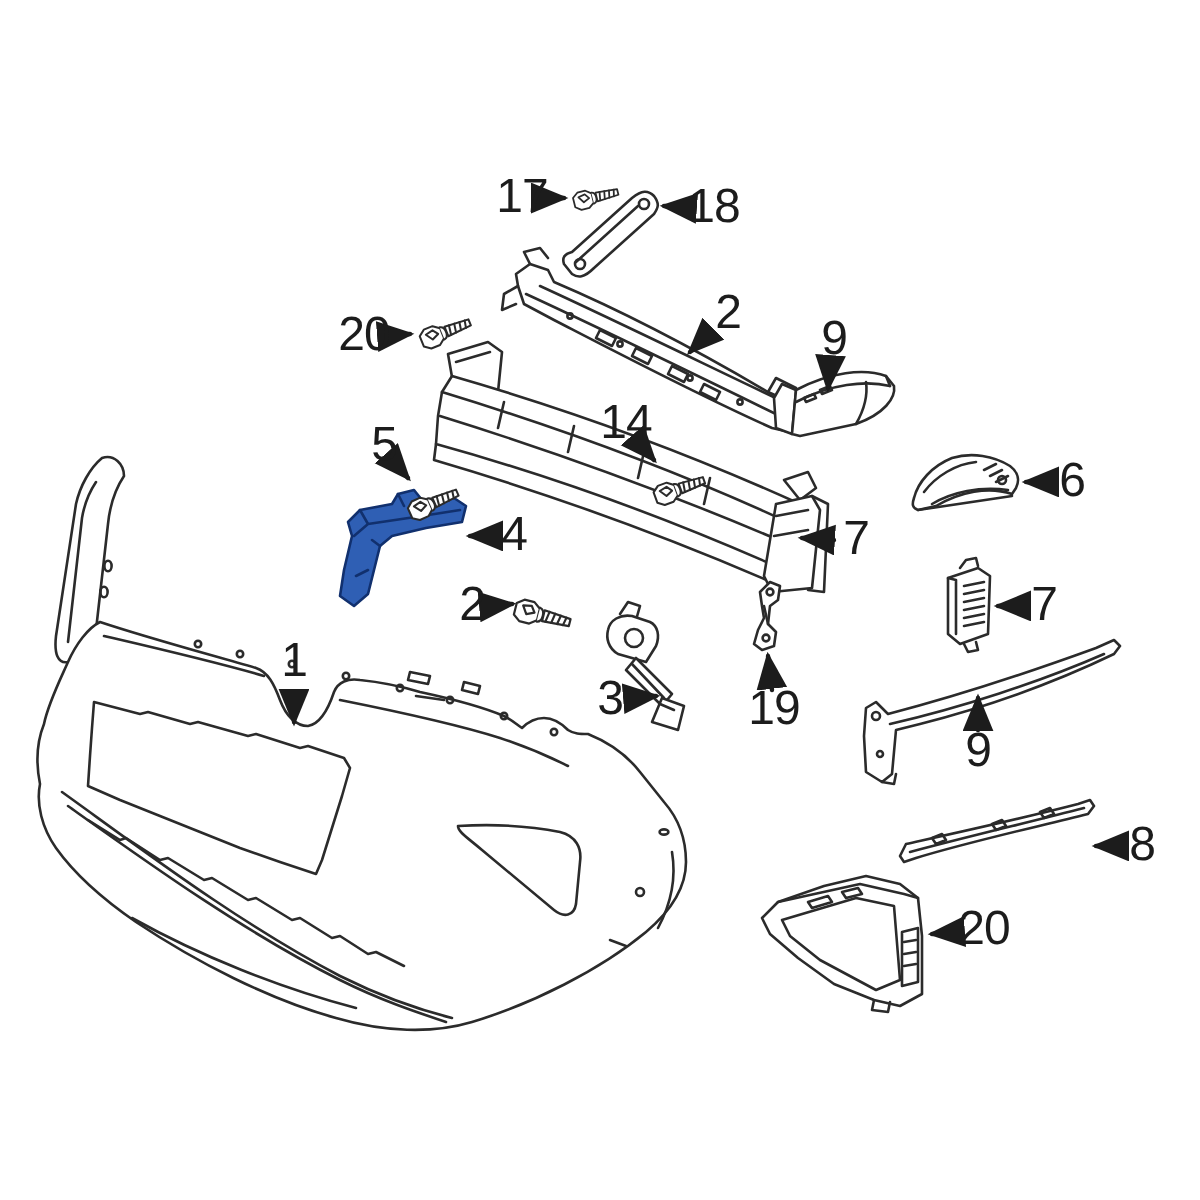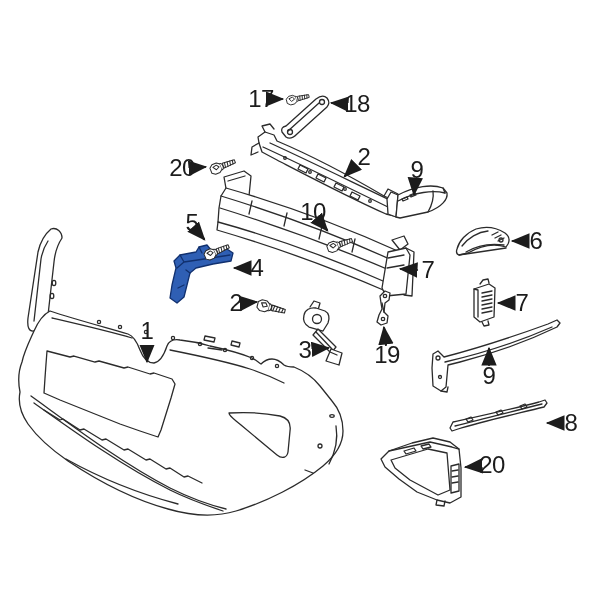--- a/index.html
+++ b/index.html
@@ -236,19 +236,19 @@
   <div class="callout co-4"><span>4</span></div>
   <div class="callout co-5"><span>5</span></div>
   <div class="callout co-6"><span>6</span></div>
   <div class="callout co-7"><span>7</span></div>
   <div class="callout co-8"><span>8</span></div>
   <div class="callout co-9"><span>9</span></div>
   <div class="callout co-10"><span>7</span></div>
   <div class="callout co-11"><span>20</span></div>
   <div class="callout co-12"><span>19</span></div>
   <div class="callout co-13"><span>2</span></div>
-  <div class="callout co-14"><span>10</span></div>
+  <div class="callout co-14"><span>14</span></div>
   <div class="callout co-15"><span>9</span></div>
   <div class="callout co-16"><span>18</span></div>
   <div class="callout co-17"><span>17</span></div>
   <div class="callout co-18"><span>20</span></div>
 
 </div>
 
 </body></html>

